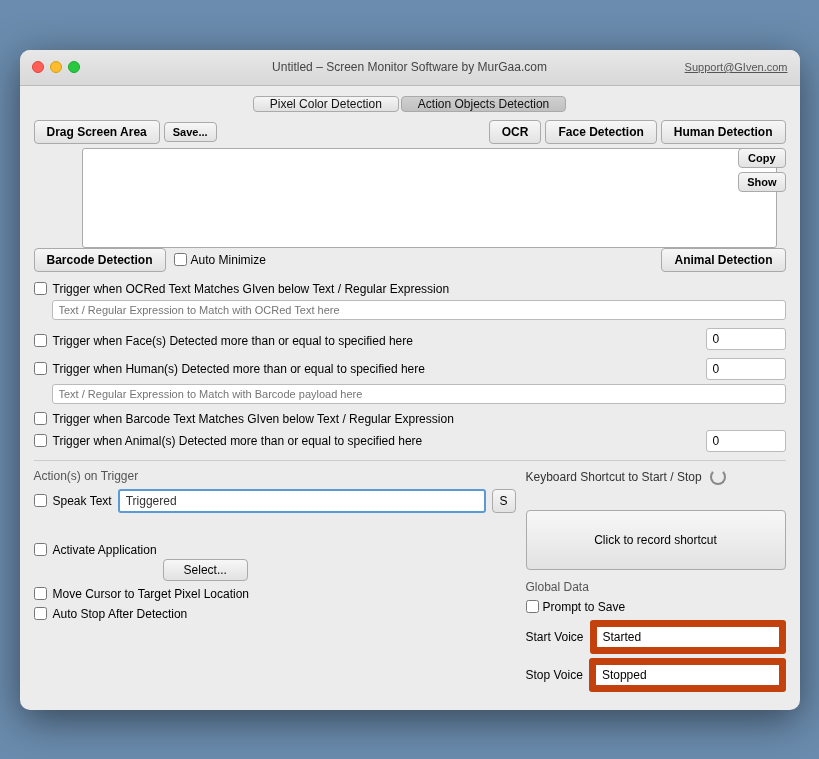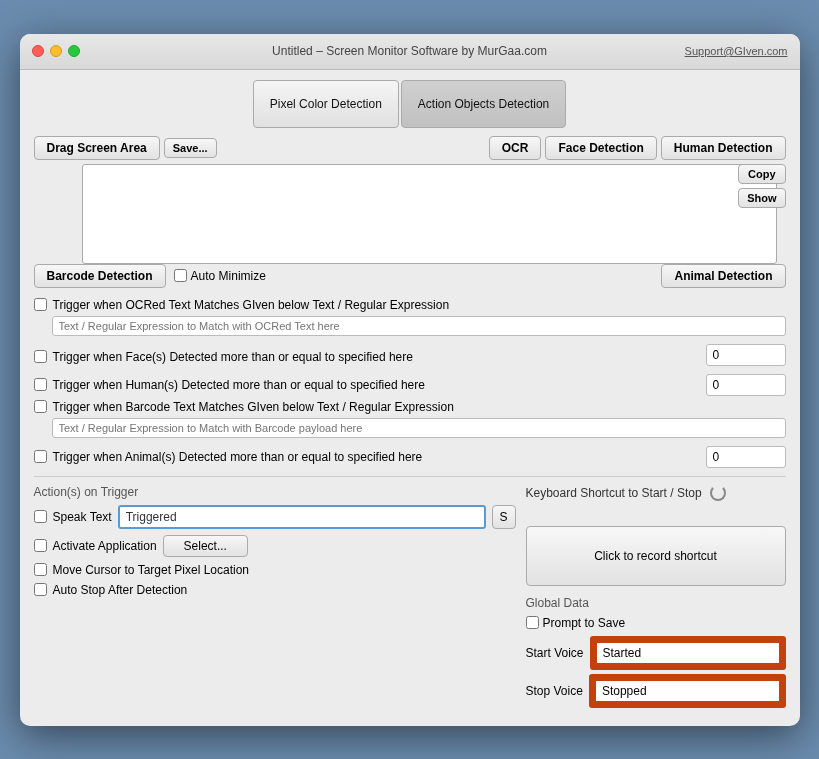--- a/index.html
+++ b/index.html
@@ -71,21 +71,21 @@
 
     
     .tab-row {
       display: flex;
       justify-content: center;
       gap: 2px;
       margin-bottom: 8px;
     }
 
     .tab-btn {
-      padding: 16px 16px;
+      padding: 0 16px;
       background: linear-gradient(to bottom, #f5f5f5, #e0e0e0);
       border: 1px solid #aaa;
       border-radius: 4px;
       font-size: 12px;
       cursor: pointer;
       color: #111;
     }
     .tab-btn.active {
       background: linear-gradient(to bottom, #d0d0d0, #c0c0c0);
     }
@@ -245,20 +245,21 @@
       justify-content: center;
     }
 
     .select-btn {
       padding: 3px 20px;
       background: linear-gradient(to bottom, #f7f7f7, #e2e2e2);
       border: 1px solid #aaa;
       border-radius: 4px;
       font-size: 12px;
       cursor: pointer;
+      margin-top: 40px;
     }
 
     
     .shortcut-panel {
       width: 260px;
     }
 
     .shortcut-title {
       font-size: 12px;
       color: #333;
@@ -387,26 +388,26 @@
         <span class="trigger-label">Trigger when Face(s) Detected more than or equal to specified here</span>
         <input type="number" class="trigger-row" style="width: 80px; padding: 3px 6px; border: 1px solid rgb(187, 187, 187); border-radius: 3px; background: white; font-size: 12px; margin-left: auto;" value="0">
       </div>
 
       <div class="trigger-row">
         <input type="checkbox" style="">
         <span class="trigger-label">Trigger when Human(s) Detected more than or equal to specified here</span>
         <input type="number" style="width: 80px; padding: 3px 6px; border: 1px solid rgb(187, 187, 187); border-radius: 3px; background: white; font-size: 12px; margin-left: auto;" value="0">
       </div>
 
-      <div class="trigger-row">
-        <input type="checkbox" style="">
-        <span class="trigger-label">Trigger when Barcode Text Matches GIven below Text / Regular Expression</span>
-      </div>
       <div class="trigger-row" style="margin-left: 18px; margin-bottom: 8px;">
         <input type="text" style="flex: 1 1 0%; padding: 3px 6px; border: 1px solid rgb(187, 187, 187); border-radius: 3px; background: white; font-size: 11px; color: rgb(153, 153, 153);" placeholder="Text / Regular Expression to Match with Barcode payload here">
+      </div>
+      <div class="trigger-row">
+        <input type="checkbox" style="">
+        <span class="trigger-label">Trigger when Barcode Text Matches GIven below Text / Regular Expression</span>
       </div>
 
       <div class="trigger-row">
         <input type="checkbox" style="">
         <span class="trigger-label">Trigger when Animal(s) Detected more than or equal to specified here</span>
         <input type="number" style="width: 80px; padding: 3px 6px; border: 1px solid rgb(187, 187, 187); border-radius: 3px; background: white; font-size: 12px; margin-left: auto;" value="0">
       </div>
     </div>
 
     <div class="divider"></div>

